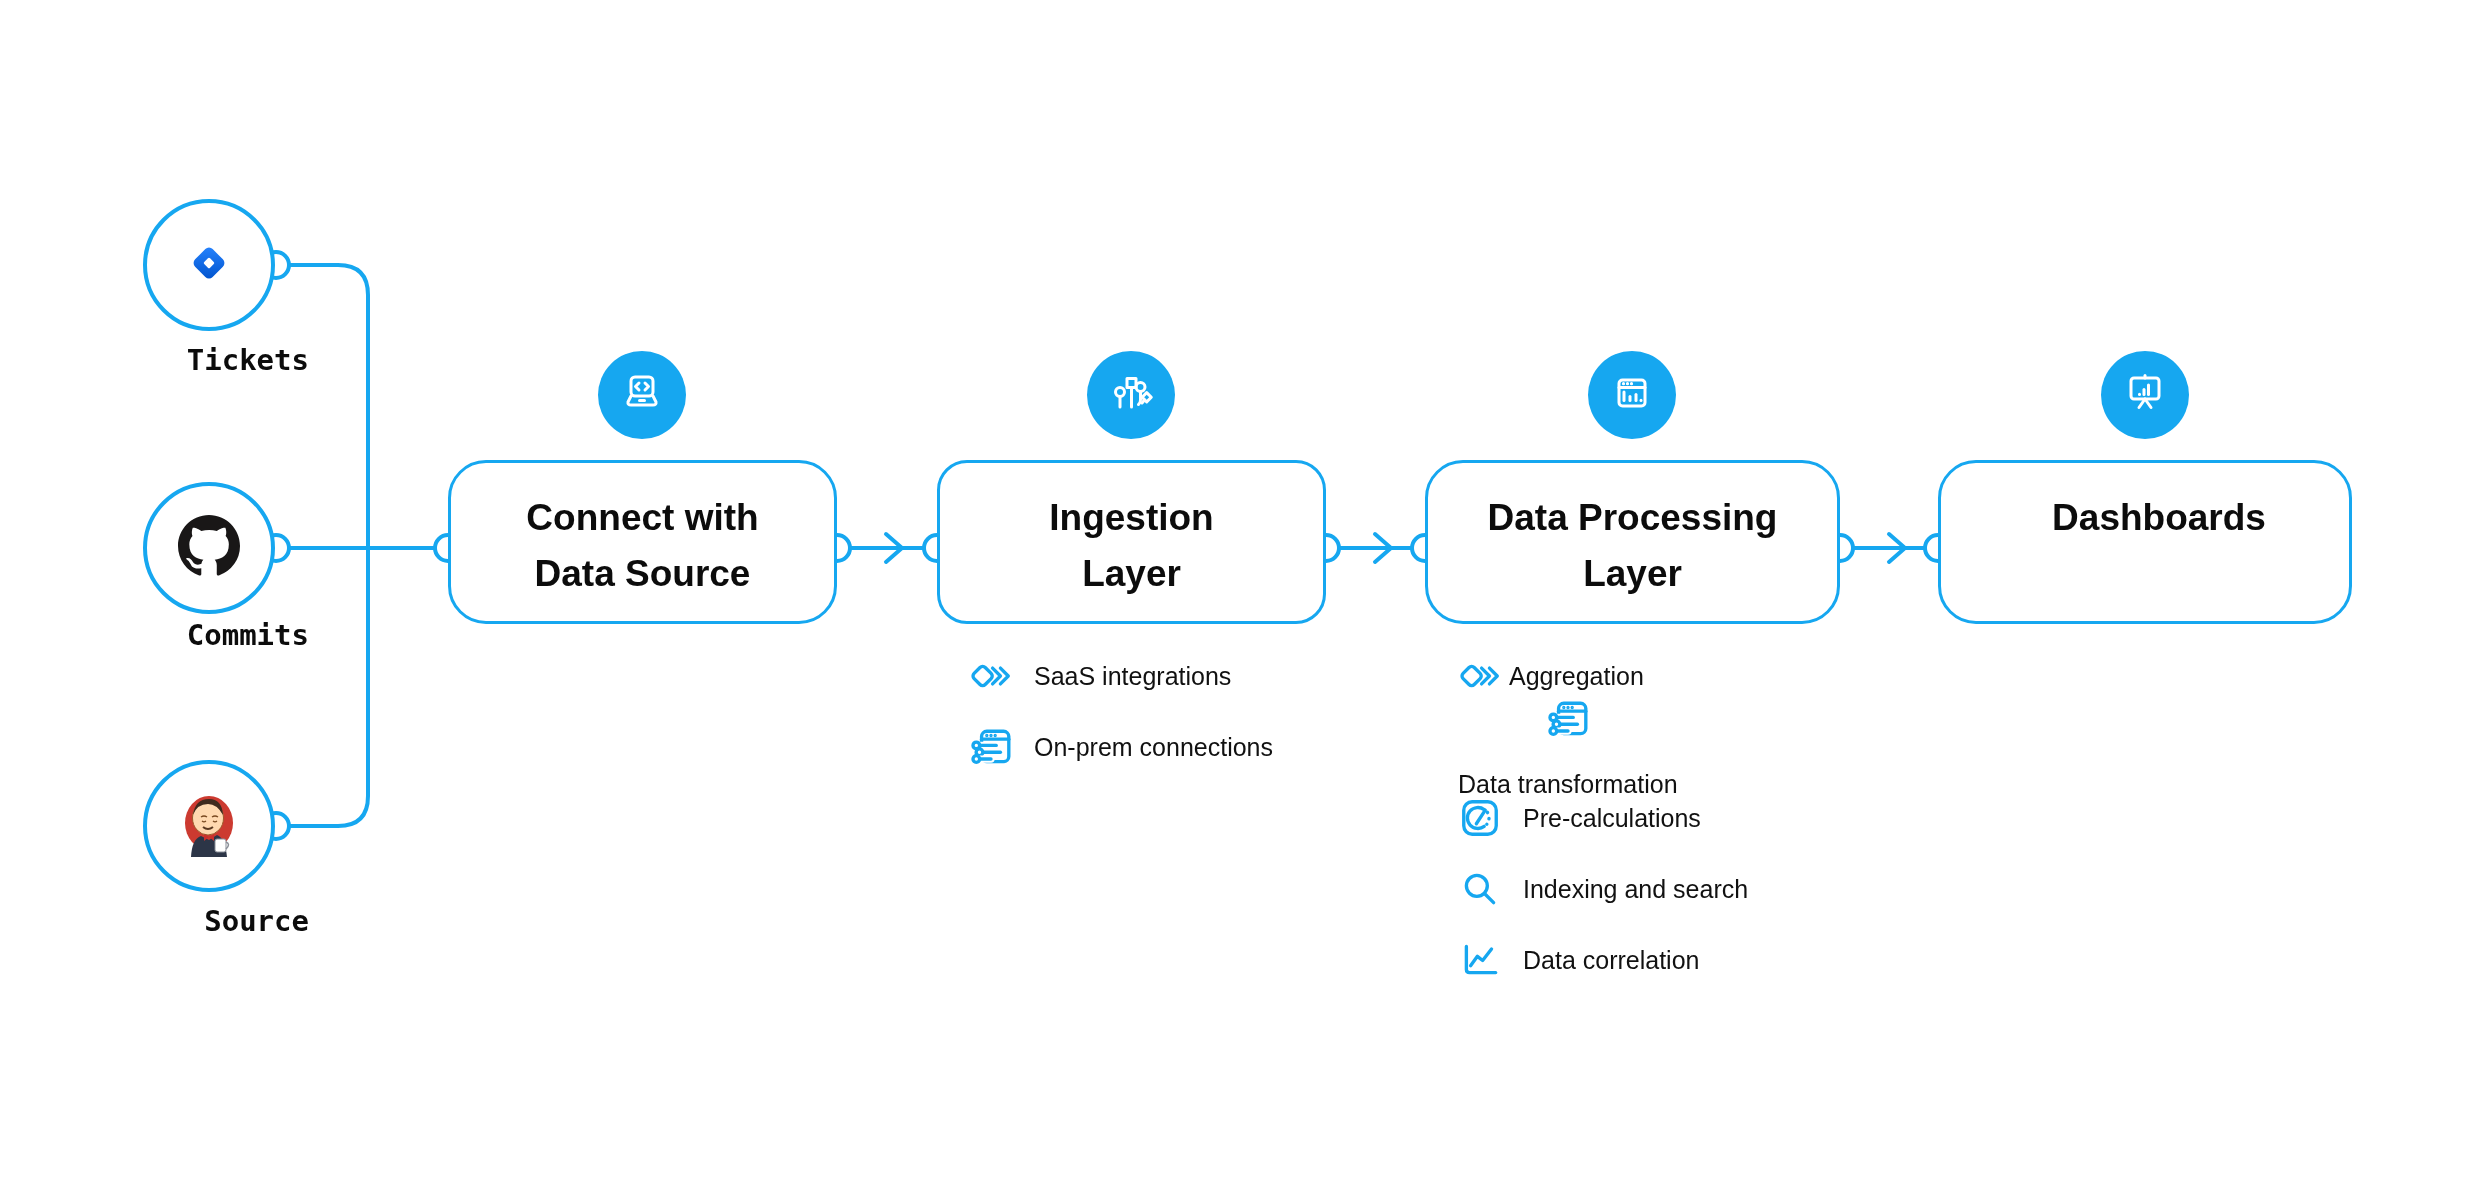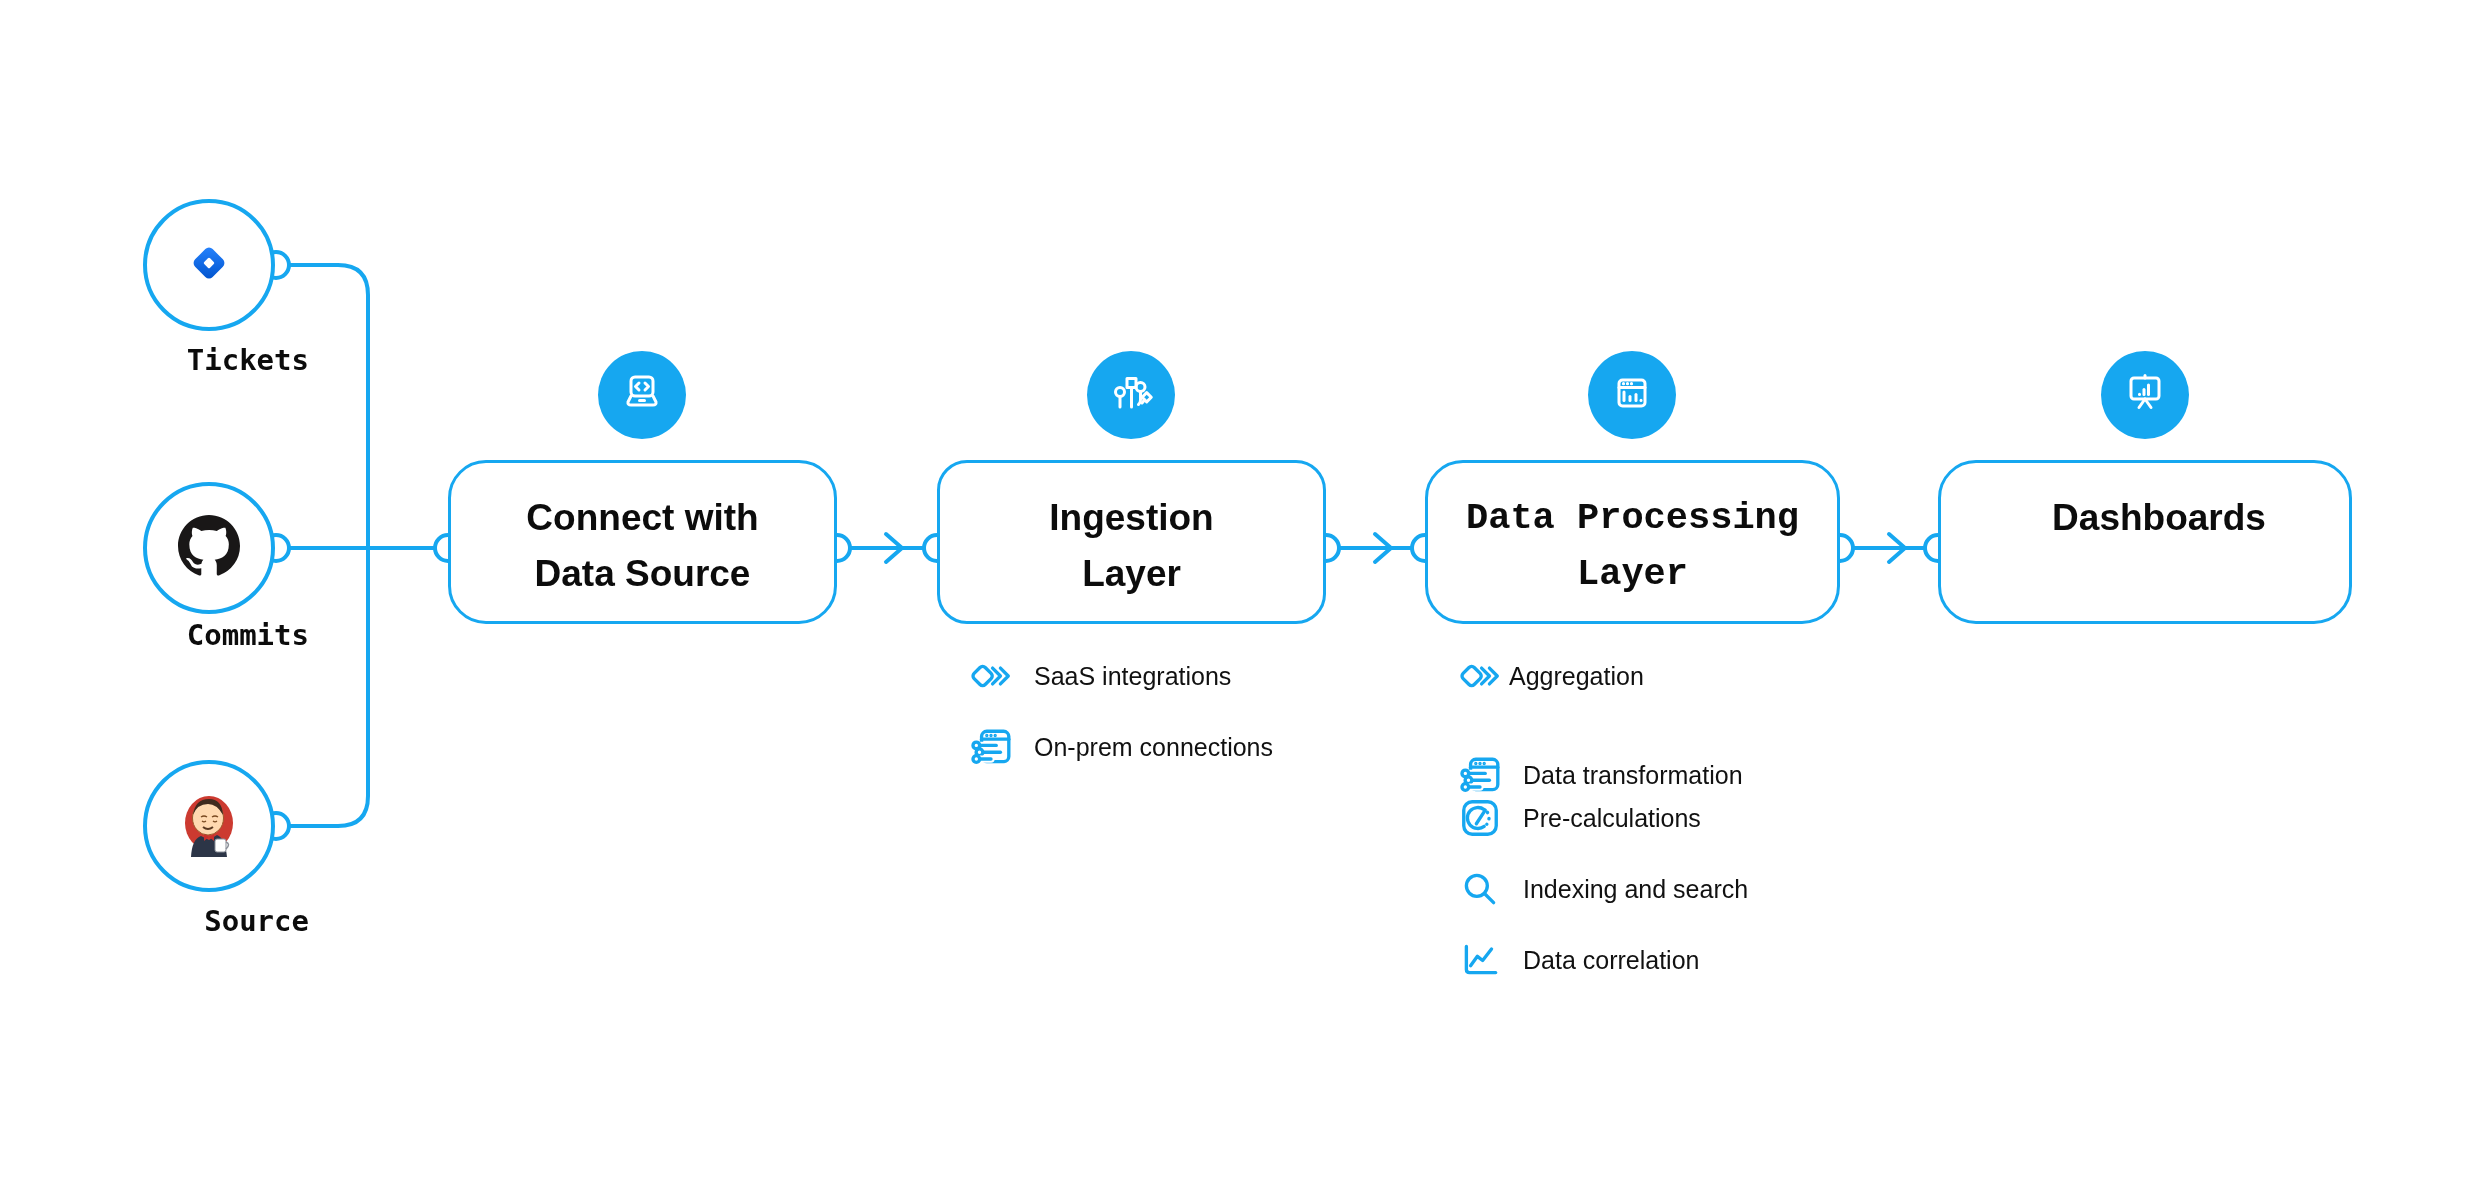--- a/index.html
+++ b/index.html
@@ -33,42 +33,42 @@
   }
   .box-1{left:448px;width:389px;}
   .box-2{left:937px;width:389px;border-radius:30px;}
   .box-3{left:1425px;width:415px;}
   .box-4{left:1938px;width:414px;padding-left:28px;}
   .stage-title{
     margin-top:27px;font-weight:700;font-size:37px;line-height:56px;text-align:center;color:#0c0c0c;
   }
   .t-1{max-width:290px;}
   .t-2{max-width:240px;}
-  .t-3{max-width:350px;font-family:Liberation Mono, monospace;}
+  .t-3{max-width:350px;}
 
   
   .stage-badge{
     position:absolute;top:351px;width:88px;height:88px;border-radius:50%;background:#16a7f0;
     display:flex;align-items:center;justify-content:center;
   }
   .badge-1{left:598px;}
   .badge-2{left:1087px;}
   .badge-3{left:1588px;}
   .badge-4{left:2101px;}
 
   
   .sub-row{
     position:absolute;height:44px;display:flex;align-items:center;gap:21px;
   }
   .sub-row .sub-icon{width:44px;height:44px;flex:0 0 44px;}
   .sub-label{font-size:25px;line-height:44px;color:#111;white-space:nowrap;}
   .ing-0{left:969px;top:654px;}
   .ing-1{left:969px;top:725px;}
   .dp-0{left:1458px;top:654px;gap:7px;}
-  .dp-1{left:1458px;top:753px;}
+  .dp-1{left:1458px;top:697px;flex-direction:column;}
   .dp-2{left:1458px;top:796px;}
   .dp-3{left:1458px;top:867px;}
   .dp-4{left:1458px;top:938px;}
 </style>
 </head>
 <body>
 
 <div class="canvas">
 
   <svg class="wires" width="2490" height="1182" viewBox="0 0 2490 1182">

